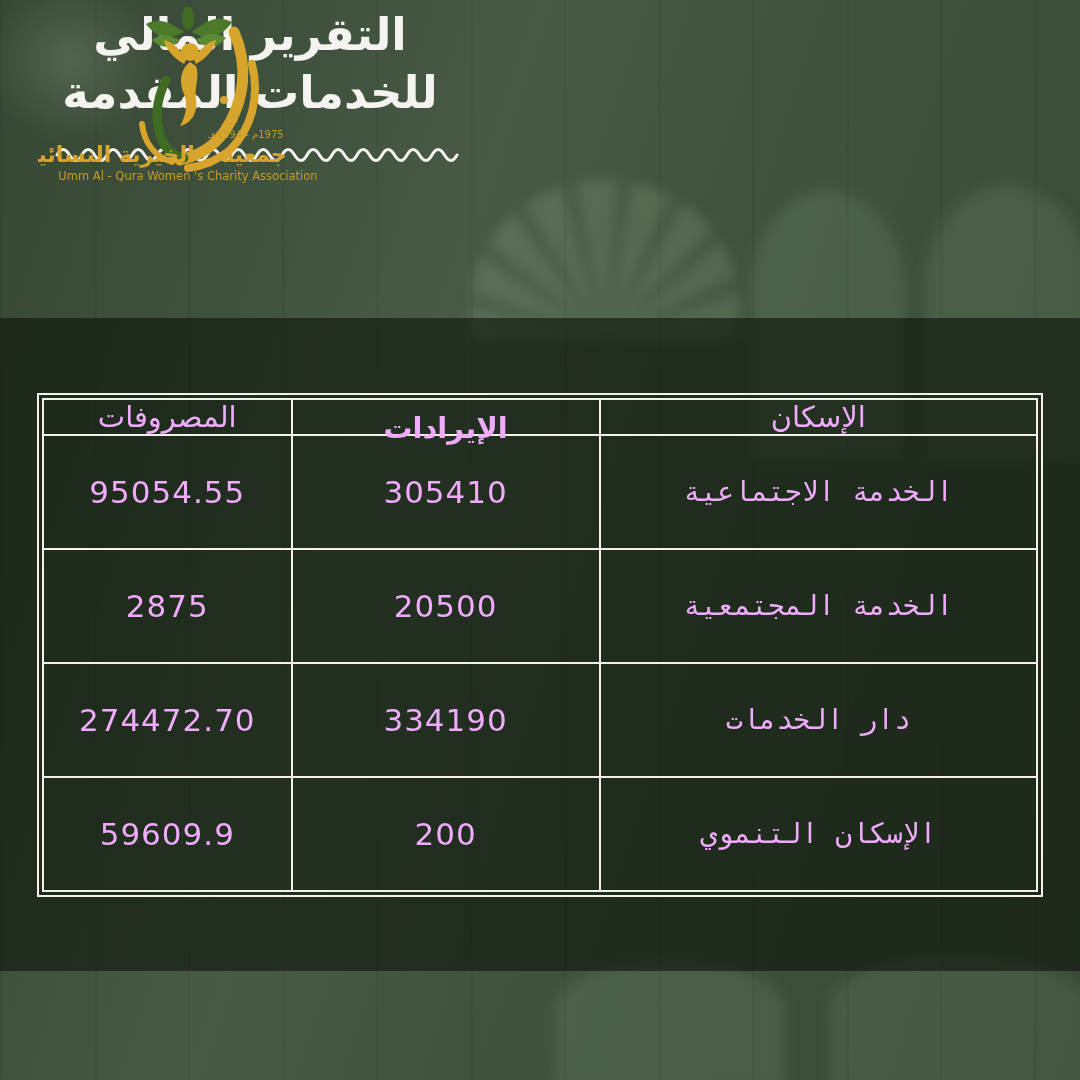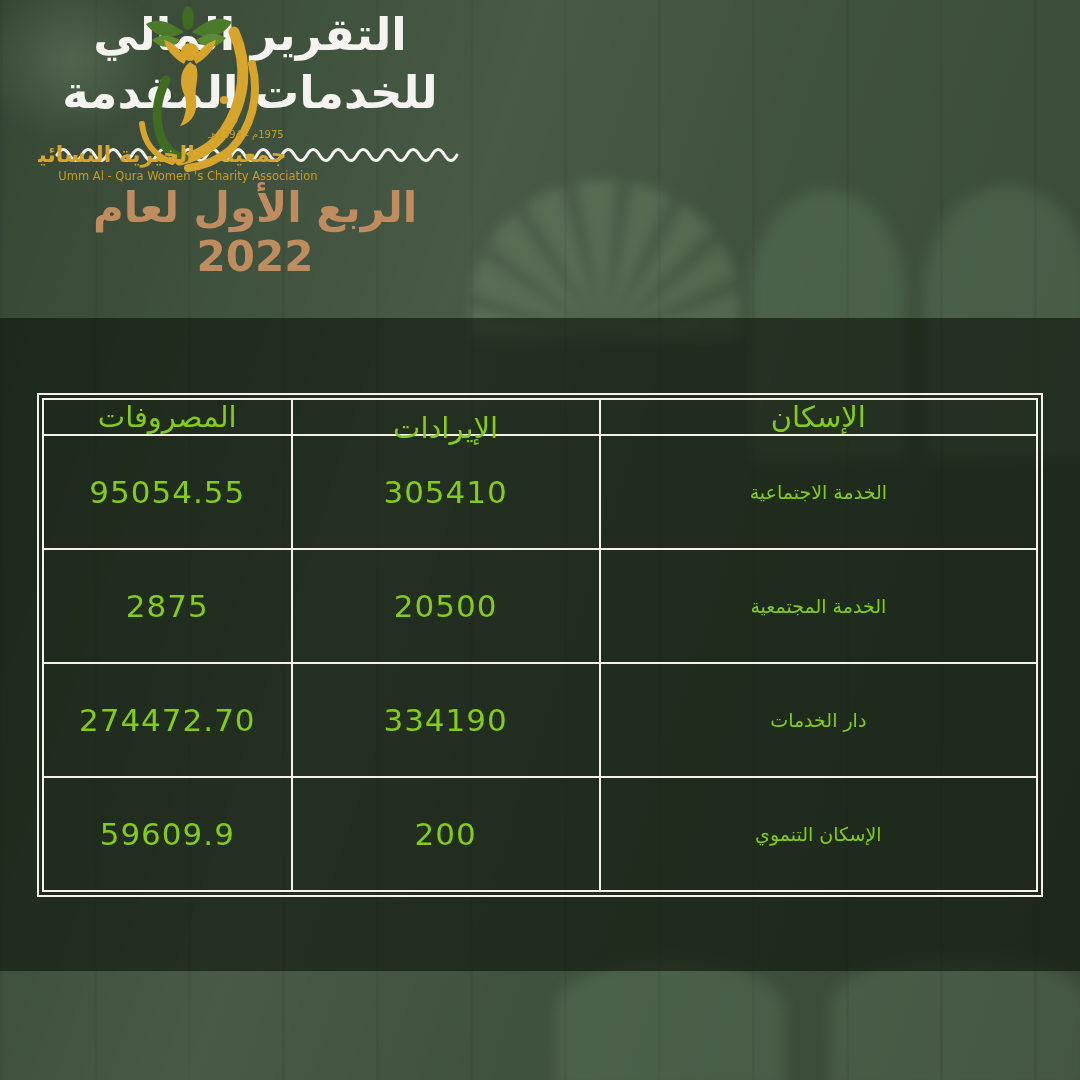--- a/index.html
+++ b/index.html
@@ -35,28 +35,28 @@
   .title-line{color:#f4f3ef;font-weight:bold;font-size:45px;line-height:1.28;letter-spacing:0;}
   .wave-wrap{position:absolute;top:140px;right:620px;width:405px;height:26px;z-index:2;}
   .subtitle{position:absolute;top:183px;right:625px;width:400px;z-index:2;text-align:center;
     color:#bf8c5f;font-weight:bold;font-size:42px;}
   
   .logo{position:absolute;top:4px;left:38px;width:300px;height:182px;z-index:2;}
   
   .table-wrap{position:absolute;top:393px;right:37px;width:1006px;height:504px;z-index:2;
     border:2px solid #f3f1e8;padding:3px;box-sizing:border-box;}
   table.fin{width:100%;height:100%;border-collapse:collapse;table-layout:fixed;}
-  table.fin td,table.fin th{border:2.5px solid #f3f1e8;color:#84cc16;text-align:center;vertical-align:middle;
+  table.fin td,table.fin th{border:2.5px solid #f3f1e8;color:#f0abfc;text-align:center;vertical-align:middle;
     padding:0;font-weight:normal;}
   .col-services{width:44%;}
   .col-revenues{width:31%;}
   .col-expenses{width:25%;}
   th.hdr{font-size:29px;}
-  th.hdr-revenues span{display:inline-block;transform:translateY(11px);}
-  td.svc{font-size:19px;}
+  th.hdr-revenues span{display:inline-block;transform:translateY(11px);font-weight:bold;}
+  td.svc{font-size:28px;font-family:Liberation Mono, monospace;}
   td.num{font-size:31px;direction:ltr;letter-spacing:1px;margin-left:9px;}
 </style>
 </head>
 <body>
 
 <div class="canvas">
 
   <div class="bg-layer">
     <div class="fan" style="left:470px;top:180px;width:270px;height:160px;"></div>
     <div class="arch" style="left:750px;top:190px;width:155px;height:270px;"></div>
@@ -74,21 +74,20 @@
     <div class="title-line">التقرير المالي</div>
     <div class="title-line">للخدمات المقدمة</div>
   </div>
 
   <div class="wave-wrap">
     <svg width="405" height="26" viewBox="0 0 405 26">
       <path d="M2,15 q6,-11 12.5,0 t12.5,0 t12.5,0 t12.5,0 t12.5,0 t12.5,0 t12.5,0 t12.5,0 t12.5,0 t12.5,0 t12.5,0 t12.5,0 t12.5,0 t12.5,0 t12.5,0 t12.5,0 t12.5,0 t12.5,0 t12.5,0 t12.5,0 t12.5,0 t12.5,0 t12.5,0 t12.5,0 t12.5,0 t12.5,0 t12.5,0 t12.5,0 t12.5,0 t12.5,0 t12.5,0 t12.5,0" fill="none" stroke="#f4f3ef" stroke-width="3" stroke-linecap="round"></path>
     </svg>
   </div>
 
-  <div class="subtitle">الربع الأول لعام 2022</div>
 
   <div class="logo">
     <svg width="300" height="182" viewBox="0 0 300 182">
 
       <g>
         <ellipse cx="150" cy="14" rx="6" ry="12" fill="#3f6b22"></ellipse>
         <path d="M146,28 C128,16 120,14 108,20 C118,34 132,36 146,28 Z" fill="#4c7a2b"></path>
         <path d="M154,28 C172,14 180,12 194,18 C184,34 168,36 154,28 Z" fill="#4c7a2b"></path>
         <path d="M142,36 C130,30 122,30 114,36 C124,46 134,44 142,36 Z" fill="#5c8b33"></path>
         <path d="M158,36 C170,28 178,28 188,34 C178,46 166,44 158,36 Z" fill="#5c8b33"></path>

